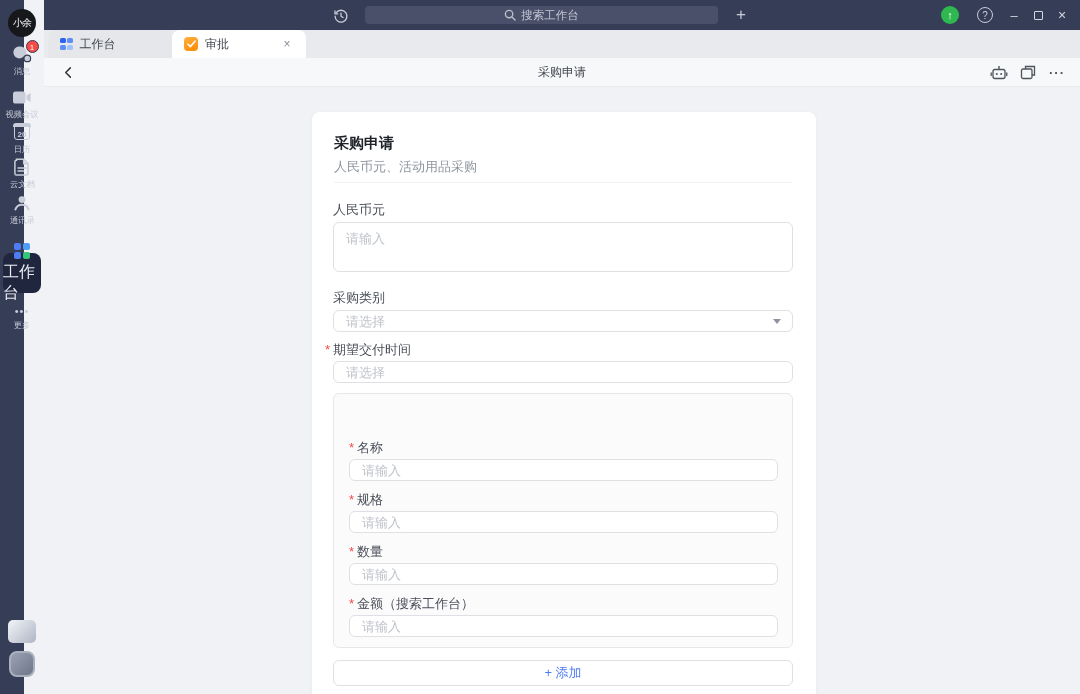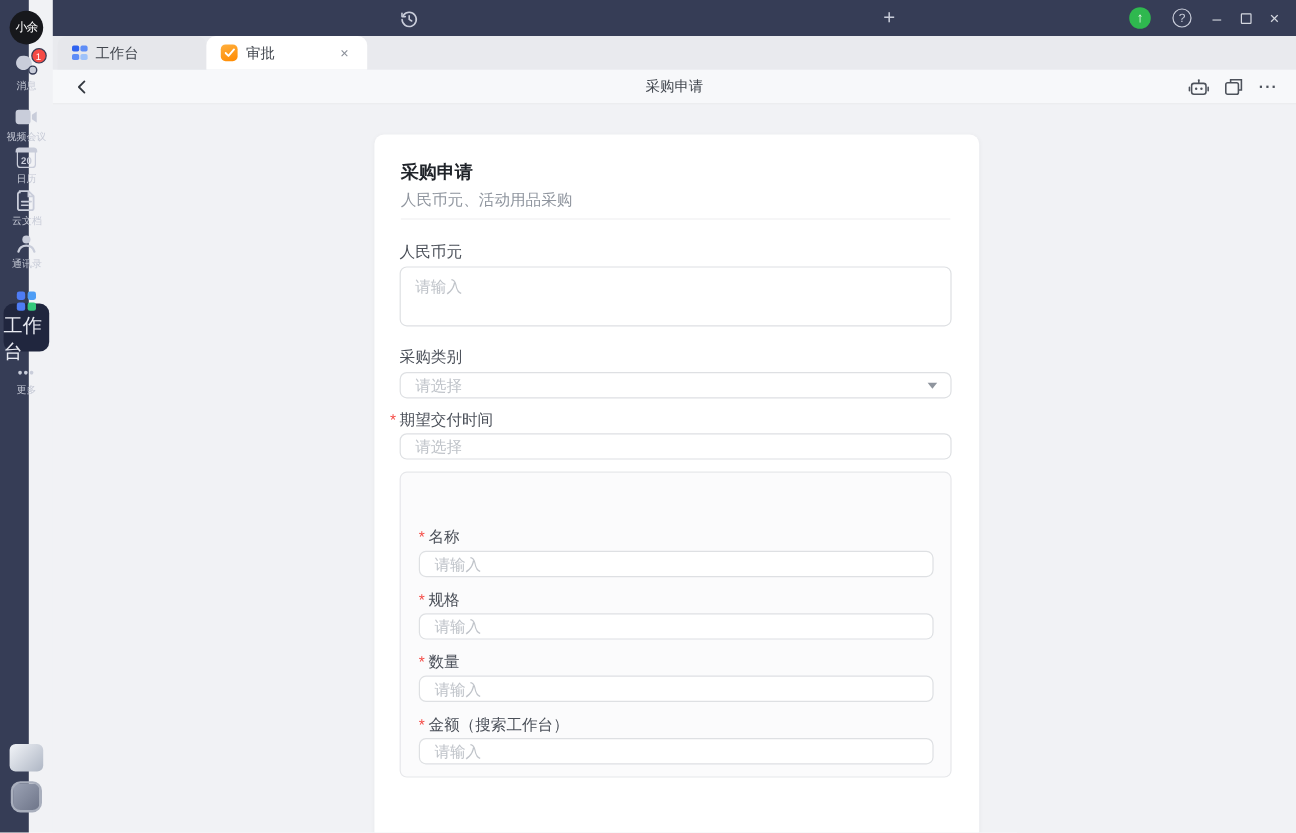--- a/index.html
+++ b/index.html
@@ -186,20 +186,29 @@
   </div>
 
   <div class="topbar">
     <span class="tb-btn" style="left:288px; top:7px; width:17px; height:17px">
       <svg width="16" height="16" viewBox="0 0 17 17" fill="none" stroke="#C9CDDA" stroke-width="1.4">
           <path d="M3.4 5A6.3 6.3 0 1 1 2.2 8.8" stroke-linecap="round"></path>
           <path d="M2.1 3.2v3h3" stroke-linecap="round" stroke-linejoin="round"></path>
           <path d="M8.5 5.4v3.3l2.2 1.4" stroke-linecap="round"></path>
         </svg>
     </span>
+    <div class="searchbox">
+      <span style="display:flex">
+        <svg width="12" height="12" viewBox="0 0 13 13" fill="none" stroke="#B9BECD" stroke-width="1.5">
+            <circle cx="5.5" cy="5.5" r="4"></circle>
+            <path d="M8.6 8.6L12 12" stroke-linecap="round"></path>
+          </svg>
+      </span>
+      <span>搜索工作台</span>
+    </div>
     <span class="tb-btn" style="left:687px; top:4px; width:20px; height:22px; font-size:17px">+</span>
     <span class="up-dot">↑</span>
     <span class="help-dot">?</span>
     <span class="win-btn" style="left:958px">–</span>
     <span class="win-btn" style="left:982px">
         <span class="max-glyph"></span>
       </span>
     <span class="win-btn" style="left:1006px; font-size:14px">×</span>
   </div>
 
@@ -291,16 +300,17 @@
           <span class="star inl">*</span><span>数量</span>
         </div>
         <input class="inp sec-inp" style="top: 169px;" readonly="" placeholder="请输入">
 
         <div class="sec-label" style="top:201px">
           <span class="star inl">*</span><span>金额（搜索工作台）</span>
         </div>
         <input class="inp sec-inp" style="top: 221px;" readonly="" placeholder="请输入">
       </div>
 
+      <div class="add-btn">+ 添加</div>
     </div>
   </div>
 
 </div>
 
 </body></html>

